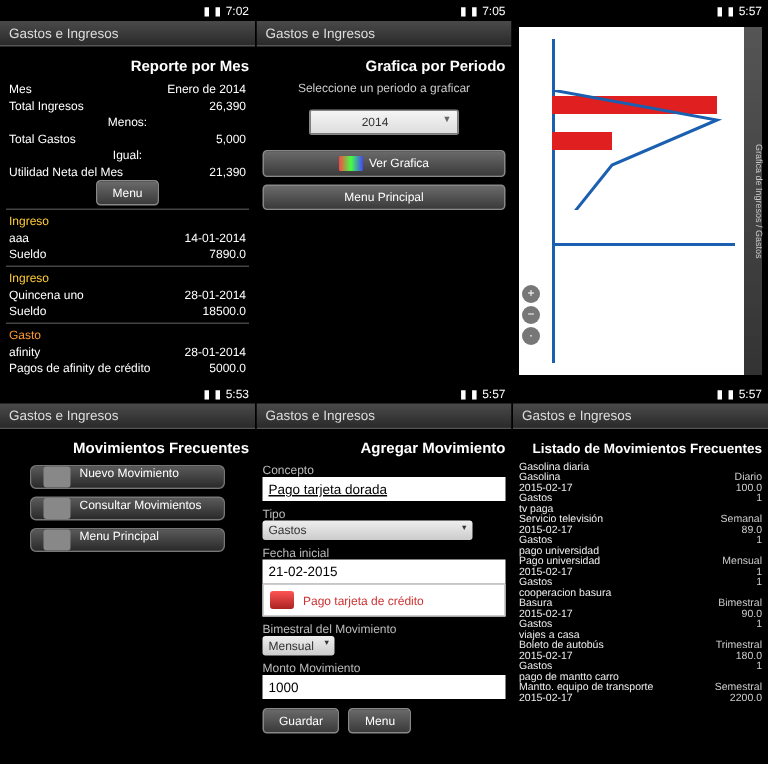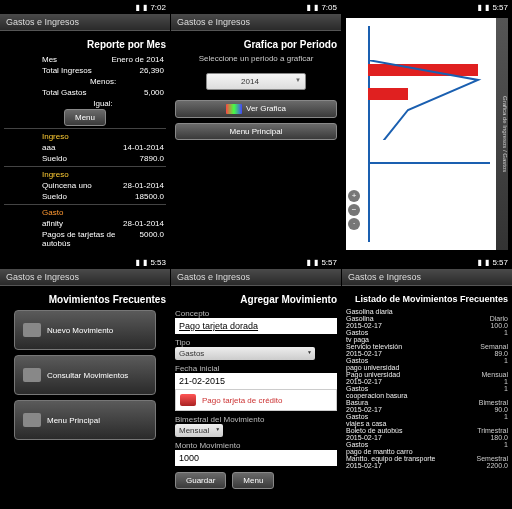--- a/index.html
+++ b/index.html
@@ -2,33 +2,33 @@
 <html><head>
 <meta charset="utf-8">
 <style>
 * { margin: 0; padding: 0; box-sizing: border-box; font-family: Arial, sans-serif; }
 body { background: #000; width: 512px; height: 509px; display: grid; grid-template-columns: 1fr 1fr 1fr; grid-template-rows: 1fr 1fr; gap: 1px; }
 .screen { background: #000; display: flex; flex-direction: column; overflow: hidden; position: relative; }
 .statusbar { background: #000; height: 14px; display: flex; justify-content: flex-end; align-items: center; font-size: 8px; color: #fff; padding: 0 4px; gap: 3px; }
 .appbar { background: linear-gradient(#4a4a4a, #2a2a2a); color: #ddd; font-size: 9px; padding: 3px 6px; border-bottom: 1px solid #555; }
 .content { flex: 1; padding: 4px; color: #fff; font-size: 8px; overflow: hidden; }
 .title { text-align: right; font-size: 10px; font-weight: bold; margin: 4px 0; color: #fff; }
-.row { display: flex; justify-content: space-between; padding: 1px 2px; font-size: 8px; margin-left: 36px; }
+.row { display: flex; justify-content: space-between; padding: 1px 2px; font-size: 8px; }
 .row.right { justify-content: center; gap: 20px; }
 .btn { background: linear-gradient(#6a6a6a, #3a3a3a); border: 1px solid #888; border-radius: 3px; color: #fff; font-size: 8px; padding: 3px 10px; display: inline-block; cursor: pointer; }
 .btn-wide { display: block; margin: 5px auto; text-align: center; min-width: 100px; }
 .center { text-align: center; }
 .yellow { color: #ffcc33; }
 .orange { color: #ff9933; }
 .hr { border-top: 1px solid #444; margin: 2px 0; }
 .select { background: linear-gradient(#f5f5f5, #ddd); color: #333; border: 1px solid #888; padding: 3px 18px 3px 6px; font-size: 8px; display: inline-block; position: relative; border-radius: 2px; }
 .select::after { content: "▼"; position: absolute; right: 4px; font-size: 6px; color: #666; }
 .input { background: #fff; color: #000; border: none; padding: 3px 4px; font-size: 9px; width: 100%; }
 .flabel { color: #bbb; font-size: 8px; margin-top: 4px; }
-.iconbtn { display: flex; align-items: center; gap: 6px; background: linear-gradient(#5a5a5a, #2a2a2a); border: 1px solid #777; border-radius: 4px; padding: 12px 8px; margin: 5px auto; width: 142px; cursor: pointer; }
+.iconbtn { display: flex; gap: 6px; background: linear-gradient(#5a5a5a, #2a2a2a); border: 1px solid #777; border-radius: 4px; padding: 0 8px; margin: 5px auto; width: 130px; cursor: pointer; }
 .iconbtn .ic { width: 18px; height: 14px; background: #888; border-radius: 2px; }
 .catbox { background: #fff; padding: 4px; display: flex; align-items: center; gap: 6px; border: 1px solid #ccc; text-decoration: underline; }
 .catbox .ic { width: 16px; height: 12px; background: linear-gradient(#f55, #a22); border-radius: 2px; }
 .catbox .txt { color: #c33; font-size: 8px; }
 .chart { background: #fff; flex: 1; position: relative; margin: 4px; }
 .chart-sidebar { position: absolute; right: 0; top: 0; bottom: 0; width: 12px; background: linear-gradient(#555,#333); writing-mode: vertical-rl; font-size: 6px; color: #ccc; text-align: center; padding: 4px 0; }
 .axis-y { position: absolute; left: 22px; top: 8px; bottom: 8px; width: 2px; background: #1a5fb0; }
 .axis-x { position: absolute; left: 22px; right: 18px; top: 62%; height: 2px; background: #1a5fb0; }
 .bar1 { position: absolute; left: 22px; top: 20%; height: 12px; width: 110px; background: #e02020; }
 .bar2 { position: absolute; left: 22px; top: 30%; height: 12px; width: 40px; background: #e02020; }
@@ -67,20 +67,24 @@
     <div class="row right">
         <span>Menos:</span>
       </div>
     <div class="row">
         <span>Total Gastos</span>
         <span>5,000</span>
       </div>
     <div class="row right">
         <span>Igual:</span>
       </div>
+    <div class="row">
+        <span>Utilidad Neta del Mes</span>
+        <span>21,390</span>
+      </div>
     <div class="center"><span class="btn">Menu</span></div>
     <div class="hr"></div>
     <div class="row">
         <span class="yellow">Ingreso</span>
       </div>
     <div class="row">
         <span>aaa</span>
         <span>14-01-2014</span>
       </div>
     <div class="row">
@@ -101,21 +105,21 @@
       </div>
     <div class="hr"></div>
     <div class="row">
         <span class="orange">Gasto</span>
       </div>
     <div class="row">
         <span>afinity</span>
         <span>28-01-2014</span>
       </div>
     <div class="row">
-        <span>Pagos de tarjetas de autobús</span>
+        <span>Pagos de afinity de crédito</span>
         <span>5000.0</span>
       </div>
   </div>
 </div>
 
 <div class="screen">
   <div class="statusbar">
     <span>▮</span>
     <span>▮</span>
     <span>7:05</span>

